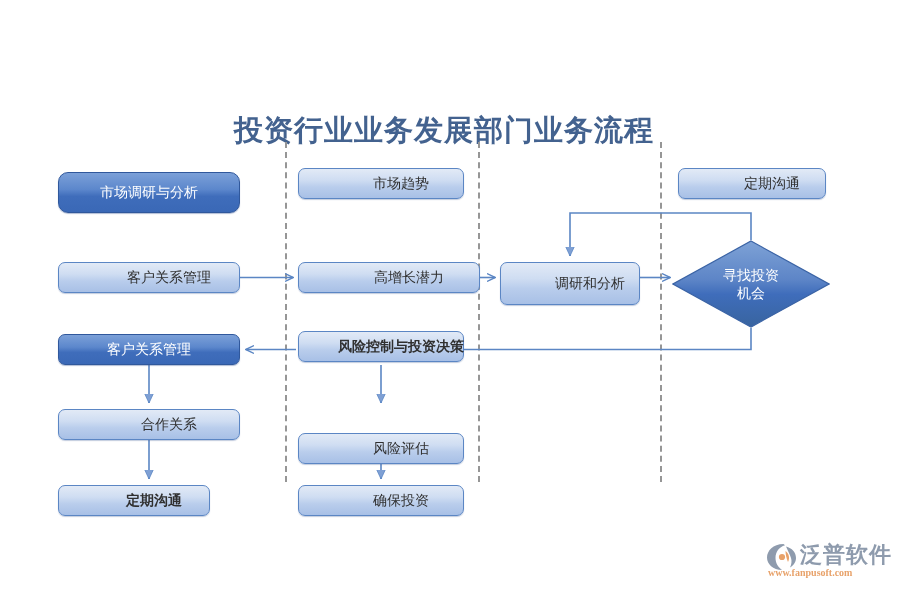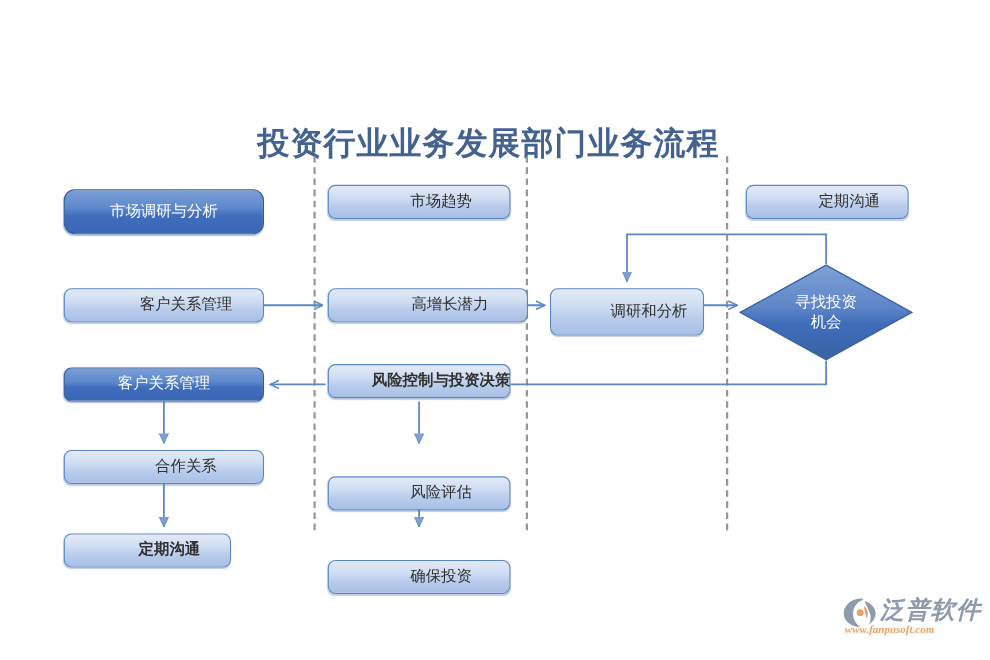--- a/index.html
+++ b/index.html
@@ -100,21 +100,20 @@
     pointer-events: none;
   }
 
   
   #logo {
     position: absolute;
     left: 766px;
     top: 540px;
     width: 128px;
     height: 48px;
-    font-style: italic;
   }
   #logo-mark {
     position: absolute;
     left: 0;
     top: 2px;
     width: 34px;
     height: 30px;
   }
   #logo-text {
     position: absolute;
@@ -231,21 +230,21 @@
   <div class="node light" style="left:58px;  top:409px; width:182px; height:31px;">
     <span>合作关系</span>
   </div>
   <div class="node light" style="left:298px; top:433px; width:166px; height:31px;">
     <span>风险评估</span>
   </div>
 
   <div class="node light" style="left:58px;  top:485px; width:152px; height:31px;font-weight:bold;">
     <span>定期沟通</span>
   </div>
-  <div class="node light" style="left:298px; top:485px; width:166px; height:31px;margin-top:24px;">
+  <div class="node light" style="left:298px; top:485px; width:166px; height:31px;">
     <span>确保投资</span>
   </div>
 
   <div id="logo">
     <svg id="logo-mark" viewBox="0 0 34 30">
       <path d="M17.5 2 C7 2 1 9 1 15.5 C1 22 7 28 16 28 C12 25 9.5 21 9.5 16 C9.5 10 13 5 19 3.2 Z" fill="#8e9bad"></path>
       <path d="M20 4.5 C26 6 30 10.5 30 16 C30 20 27.5 23.5 24 25.5 C25.5 22.5 26 19 25 16 C24 12.8 22 9 20 4.5 Z" fill="#8e9bad"></path>
       <path d="M19.5 9 C23 11.5 24 16 22 20 C20.5 16.5 19.5 12.5 19.5 9 Z" fill="#e8a26a"></path>
       <circle cx="16" cy="15" r="3.1" fill="#e8a26a"></circle>
     </svg>

